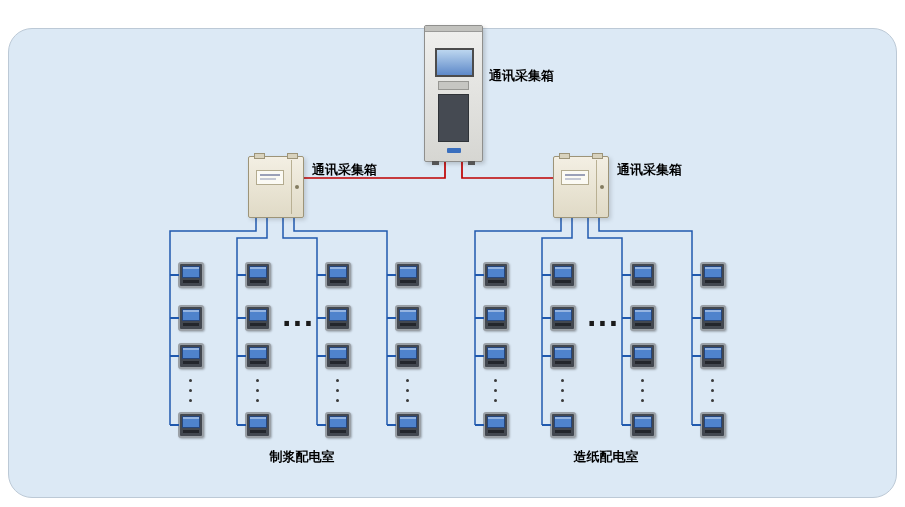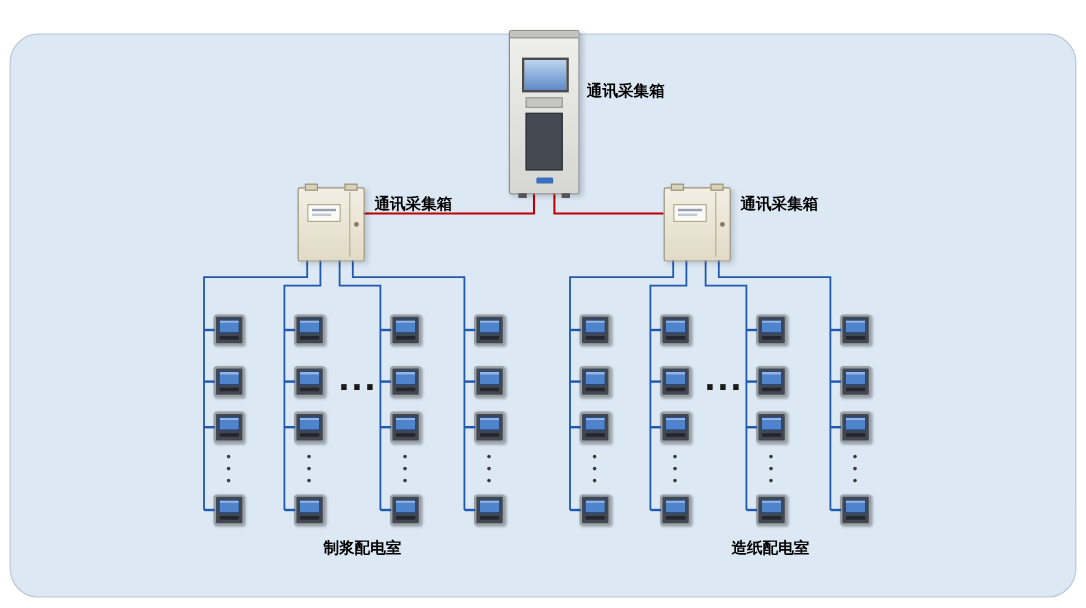--- a/index.html
+++ b/index.html
@@ -267,14 +267,14 @@
         <i></i>
         <i></i>
         <i></i>
       </div>
     </div>
 
   <div class="hdots" style="left:298px;top:307px">...</div>
   <div class="hdots" style="left:603px;top:307px">...</div>
 
   <div class="lbl center" style="left:284px;top:448px">制浆配电室</div>
-  <div class="lbl center" style="left:624px;top:448px">造纸配电室</div>
+  <div class="lbl center" style="left:588px;top:448px">造纸配电室</div>
 </div>
 
 </body></html>

